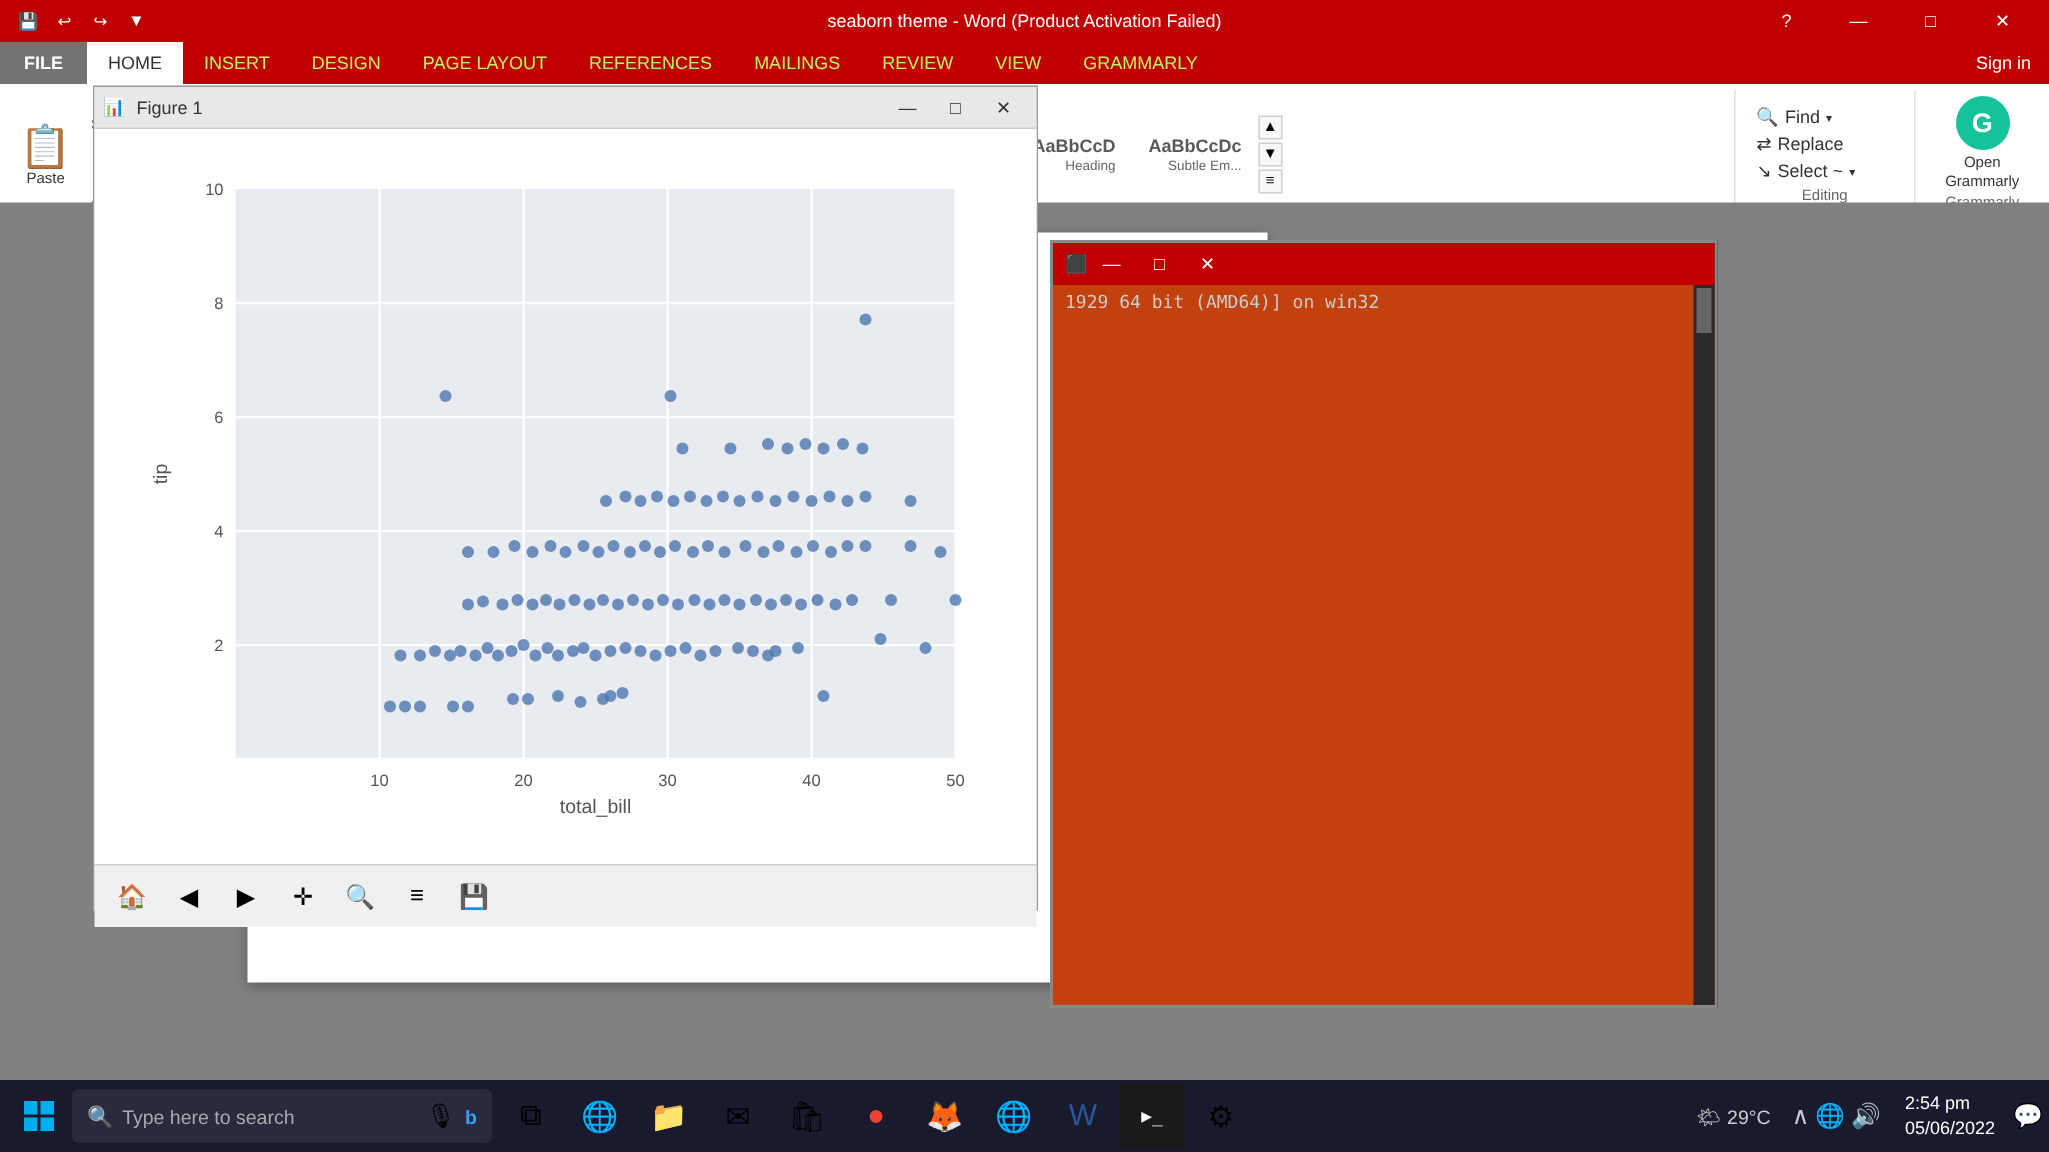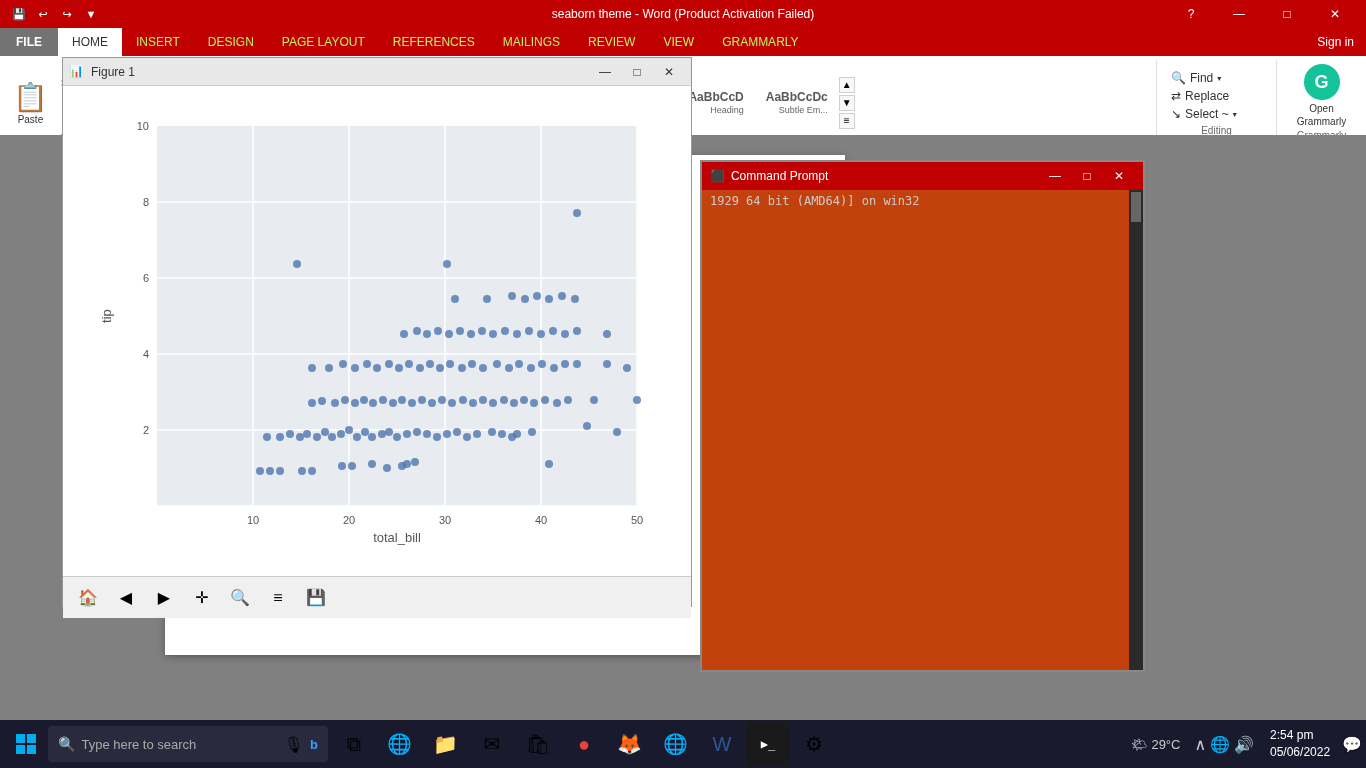--- a/index.html
+++ b/index.html
@@ -501,21 +501,20 @@
     <div class="fig-tool">✛</div>
     <div class="fig-tool">🔍</div>
     <div class="fig-tool">≡</div>
     <div class="fig-tool">💾</div>
   </div>
 </div>
 
 <div class="cmd-window">
   <div class="cmd-titlebar">
     <span>⬛</span>
-    <span class="cmd-title" style="margin-left:6px;">Command Prompt</span>
     <div class="cmd-controls">
       <div class="cmd-btn">—</div>
       <div class="cmd-btn">□</div>
       <div class="cmd-btn close">✕</div>
     </div>
   </div>
   <div class="cmd-content">
     <div>1929 64 bit (AMD64)] on win32</div>
   </div>
   <div class="cmd-scrollbar">

